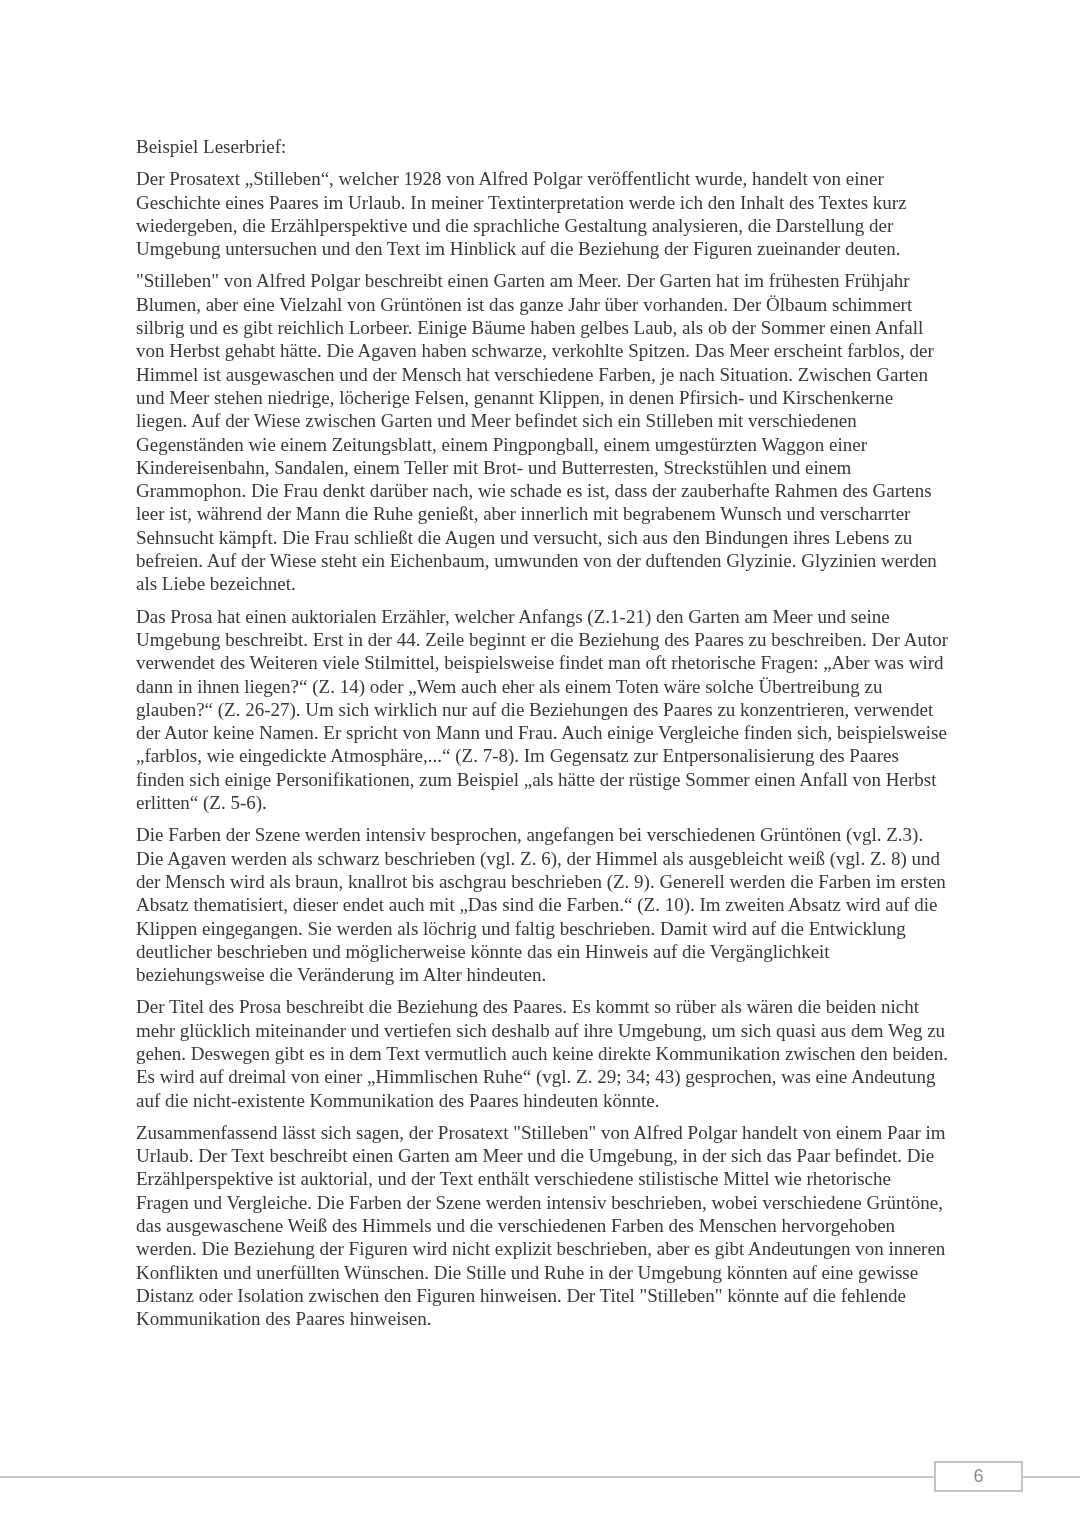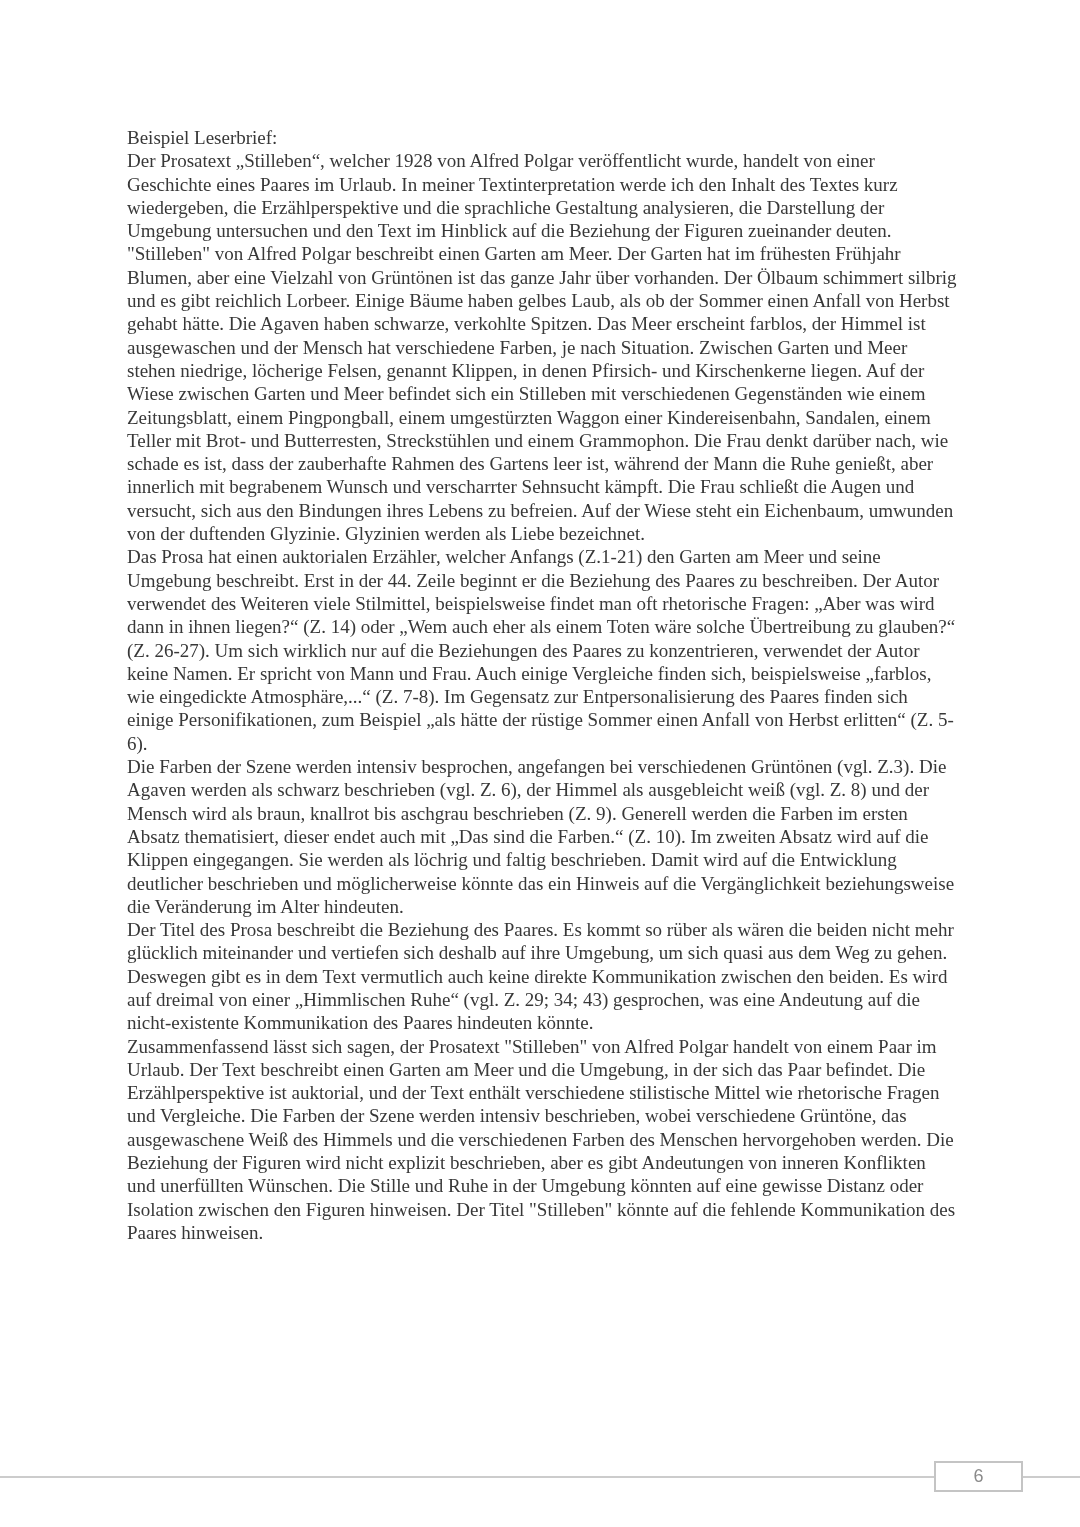--- a/index.html
+++ b/index.html
@@ -24,21 +24,21 @@
     top: 126px;
     width: 830px;
     font-family: "Liberation Serif", "DejaVu Serif", serif;
     font-size: 19px;
     line-height: 23.3px;
     color: #383838;
     text-align: left;
   }
 
   .content p {
-    margin: 0;
+    margin: 9px;
   }
 
   .footer-rule {
     position: absolute;
     left: 0;
     top: 1476px;
     width: 1080px;
     height: 2px;
     background: #cccccc;
   }

